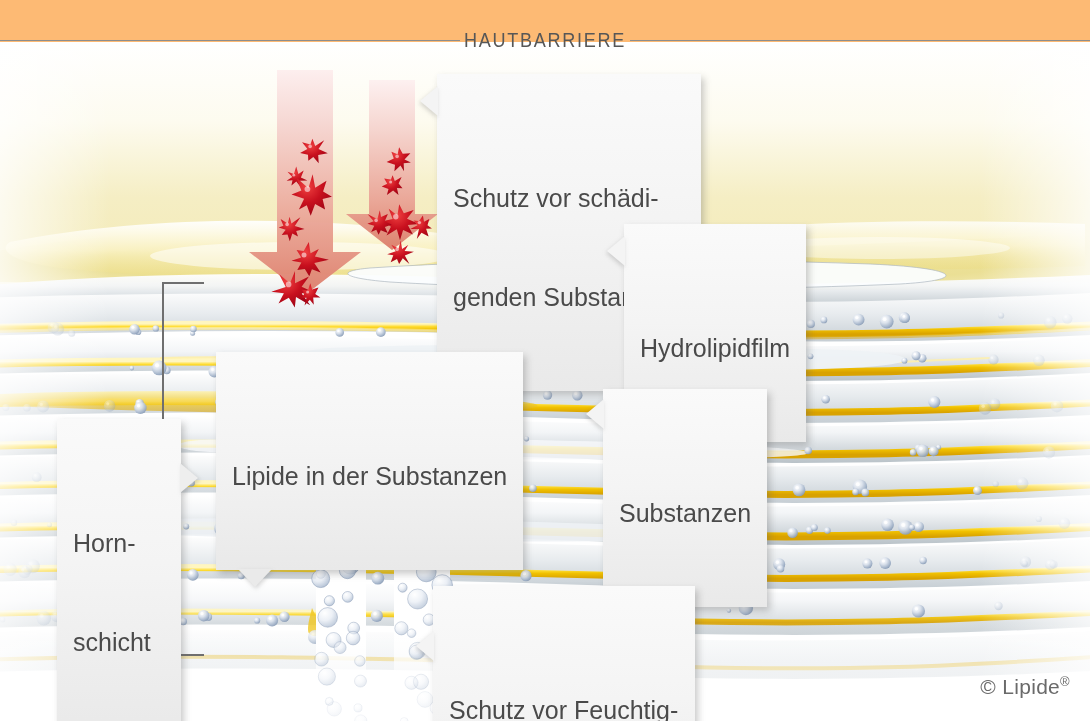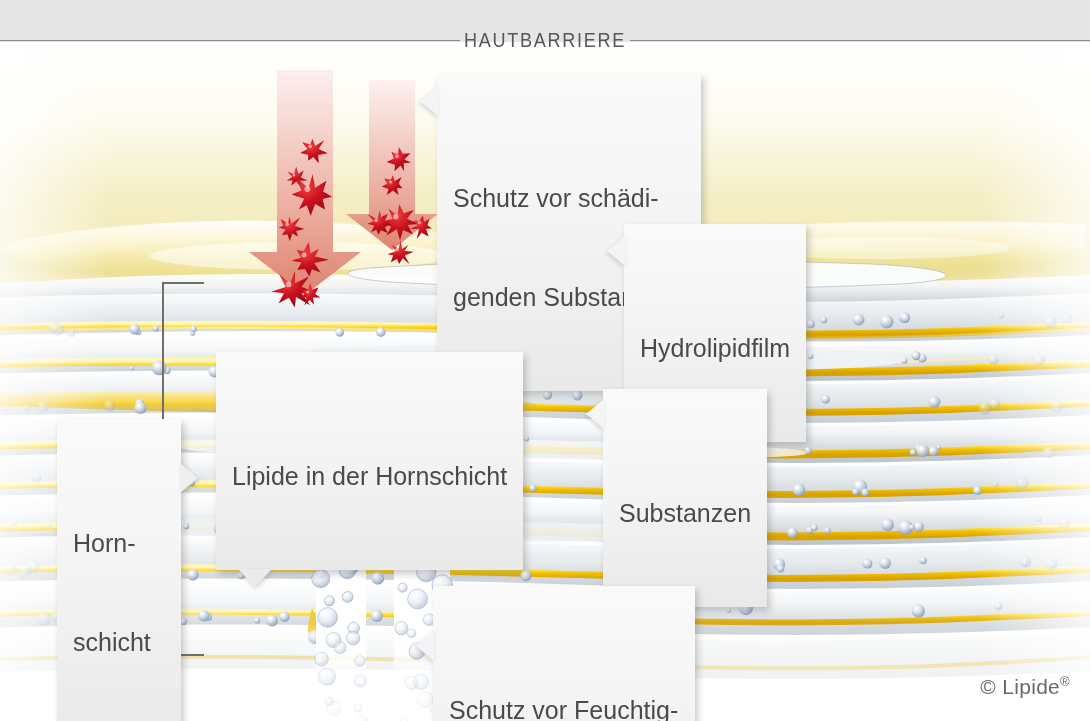--- a/index.html
+++ b/index.html
@@ -1,21 +1,21 @@
 <!DOCTYPE html>
 <html><head>
 <meta charset="utf-8">
 <style>
   html,body{margin:0;padding:0;background:#fff;}
   body{font-family:"Liberation Sans",sans-serif;}
 
   #stage{
     position:relative;
     width:1090px;height:721px;
-    background:#e5e5e5;
+    background:#fdba74;
     overflow:hidden;
   }
 
   
   #header{
     position:absolute;left:0;top:0;width:1090px;height:70px;
     z-index:60;
   }
   #header .rule{
     position:absolute;top:40px;height:1px;background:#8d8d8d;
@@ -805,21 +805,21 @@
     <div>genden Substanzen</div>
   </div>
 
   <div class="callout" id="c-hydro">
     <span class="tail tail-left"></span>
     <div>Hydrolipidfilm</div>
   </div>
 
   <div class="callout" id="c-lipide">
     <span class="tail tail-down"></span>
-    <div>Lipide in der Hornschicht</div>
+    <div>Lipide in der Substanzen</div>
   </div>
 
   <div class="callout" id="c-hornzellen">
     <span class="tail tail-left"></span>
     <div>Substanzen</div>
   </div>
 
   <div class="callout" id="c-hornschicht">
     <span class="tail tail-right"></span>
     <div>Horn-</div>

